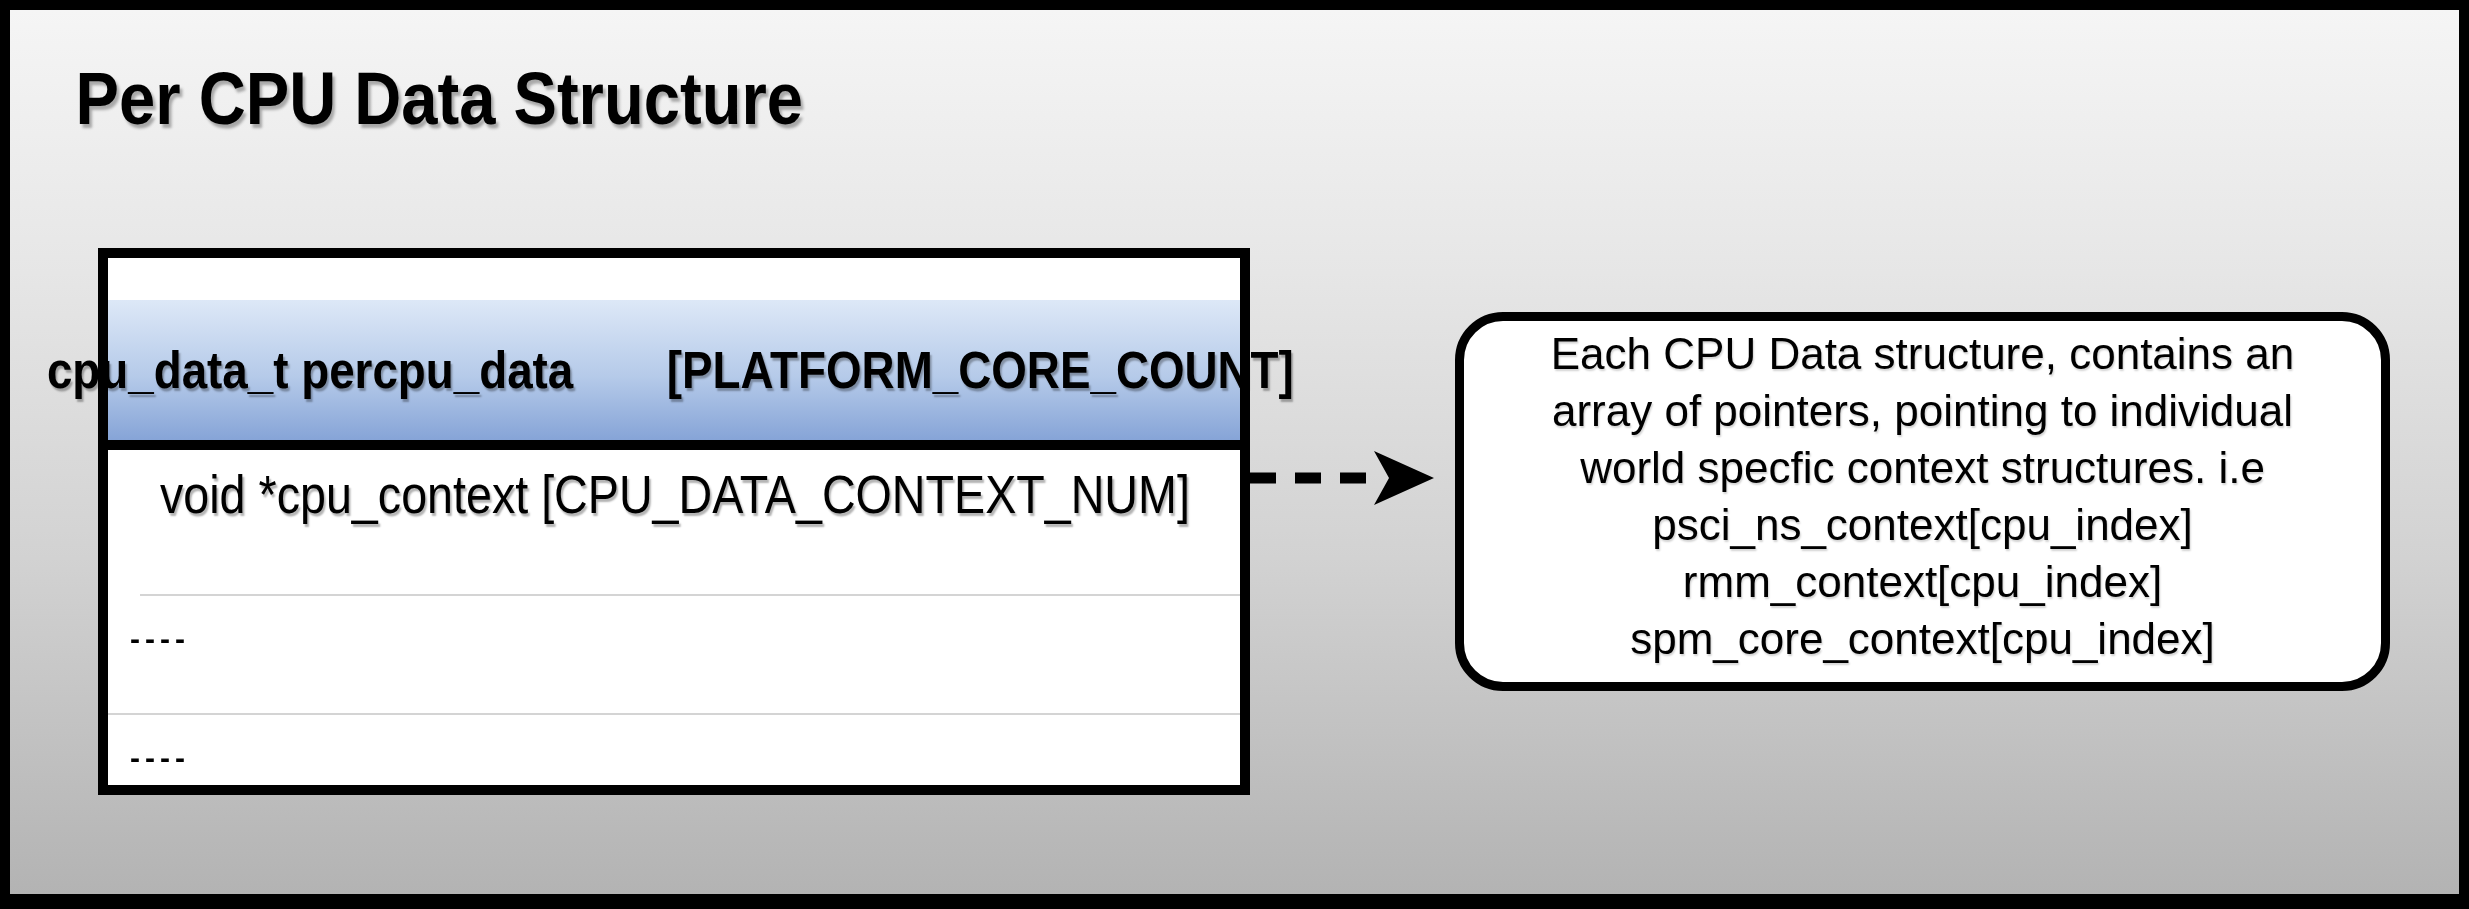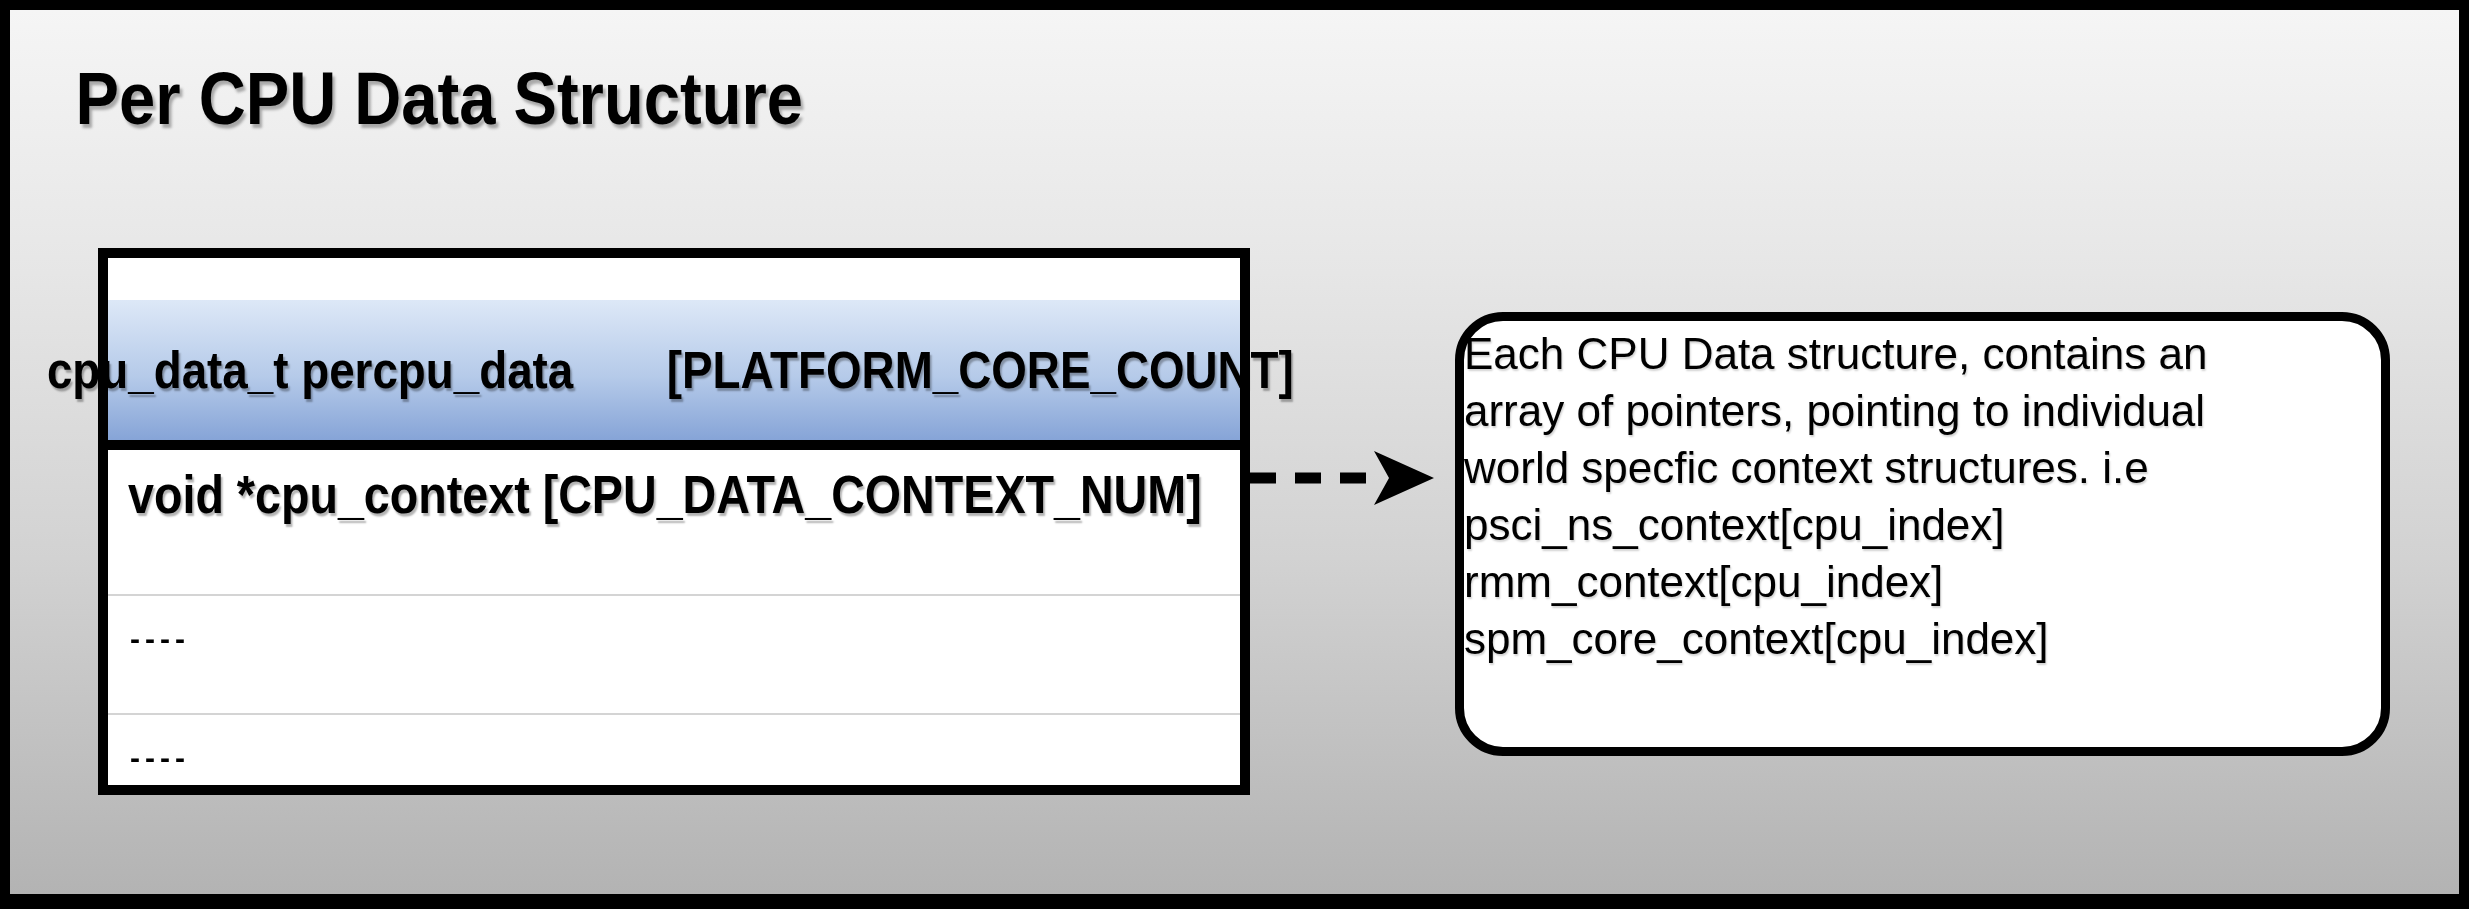--- a/index.html
+++ b/index.html
@@ -53,21 +53,21 @@
     text-shadow:2px 3px 2px rgba(0,0,0,0.30);
   }
   .tbl-row{
     box-sizing:border-box;
     border-bottom:2px solid #d4d4d4;
     white-space:nowrap;
   }
   .row-ctx{
     flex:0 0 146px;
     padding:14px 16px 0 20px;
-    font-size:53px;font-weight:bold;
+    font-size:53px;font-weight:normal;margin-left:32px;
   }
   .row-ctx .cx{
     display:inline-block;
     transform:scaleX(0.88);
     transform-origin:left center;
     text-shadow:2px 3px 2px rgba(0,0,0,0.30);
   }
   .row-dash{
     flex:0 0 119px;
     padding:26px 0 0 22px;
@@ -75,26 +75,27 @@
   }
   .row-dash:last-child{flex:1 1 auto;border-bottom:none;}
   
   .arrow{
     position:absolute;left:1238px;top:436px;
     width:190px;height:64px;
   }
   
   .callout{
     position:absolute;left:1445px;top:302px;
-    width:935px;height:444px;
+    width:935px;height:379px;
     box-sizing:border-box;
     border:9px solid #000;
     border-radius:48px;
     background:#fff;
     padding-top:4px;
+    text-align:center;
     font-size:44px;line-height:57px;
     white-space:nowrap;
   }
   .callout div{text-shadow:1px 2px 2px rgba(0,0,0,0.18);}
 </style>
 </head>
 <body>
 
 <div class="stage">
 

